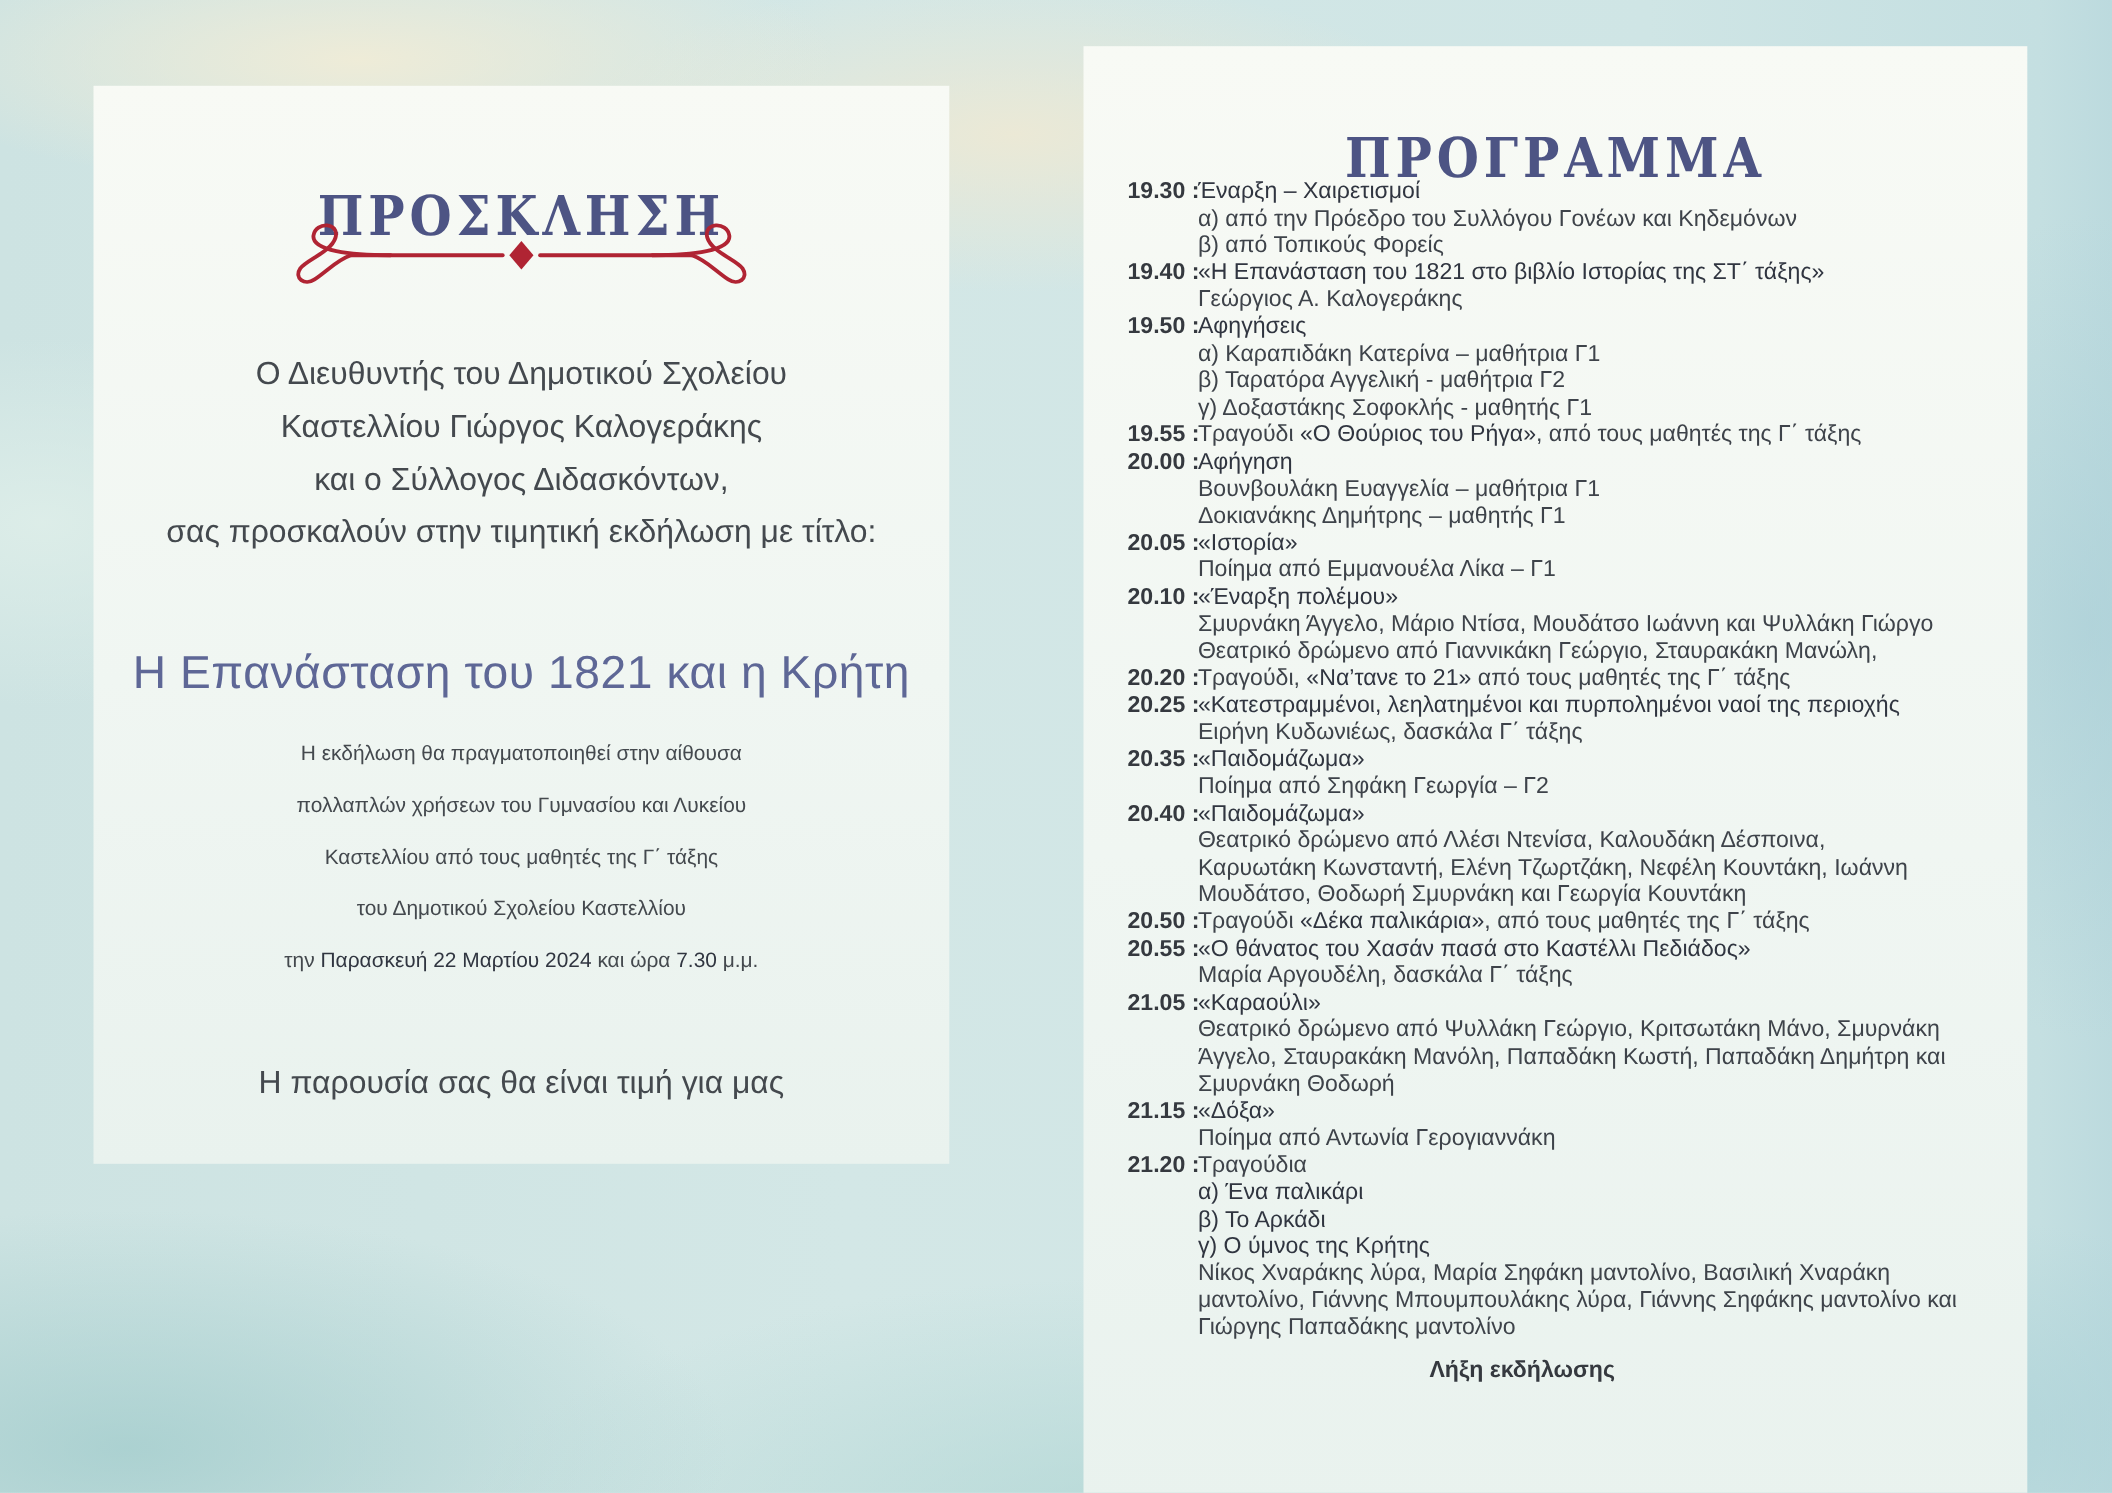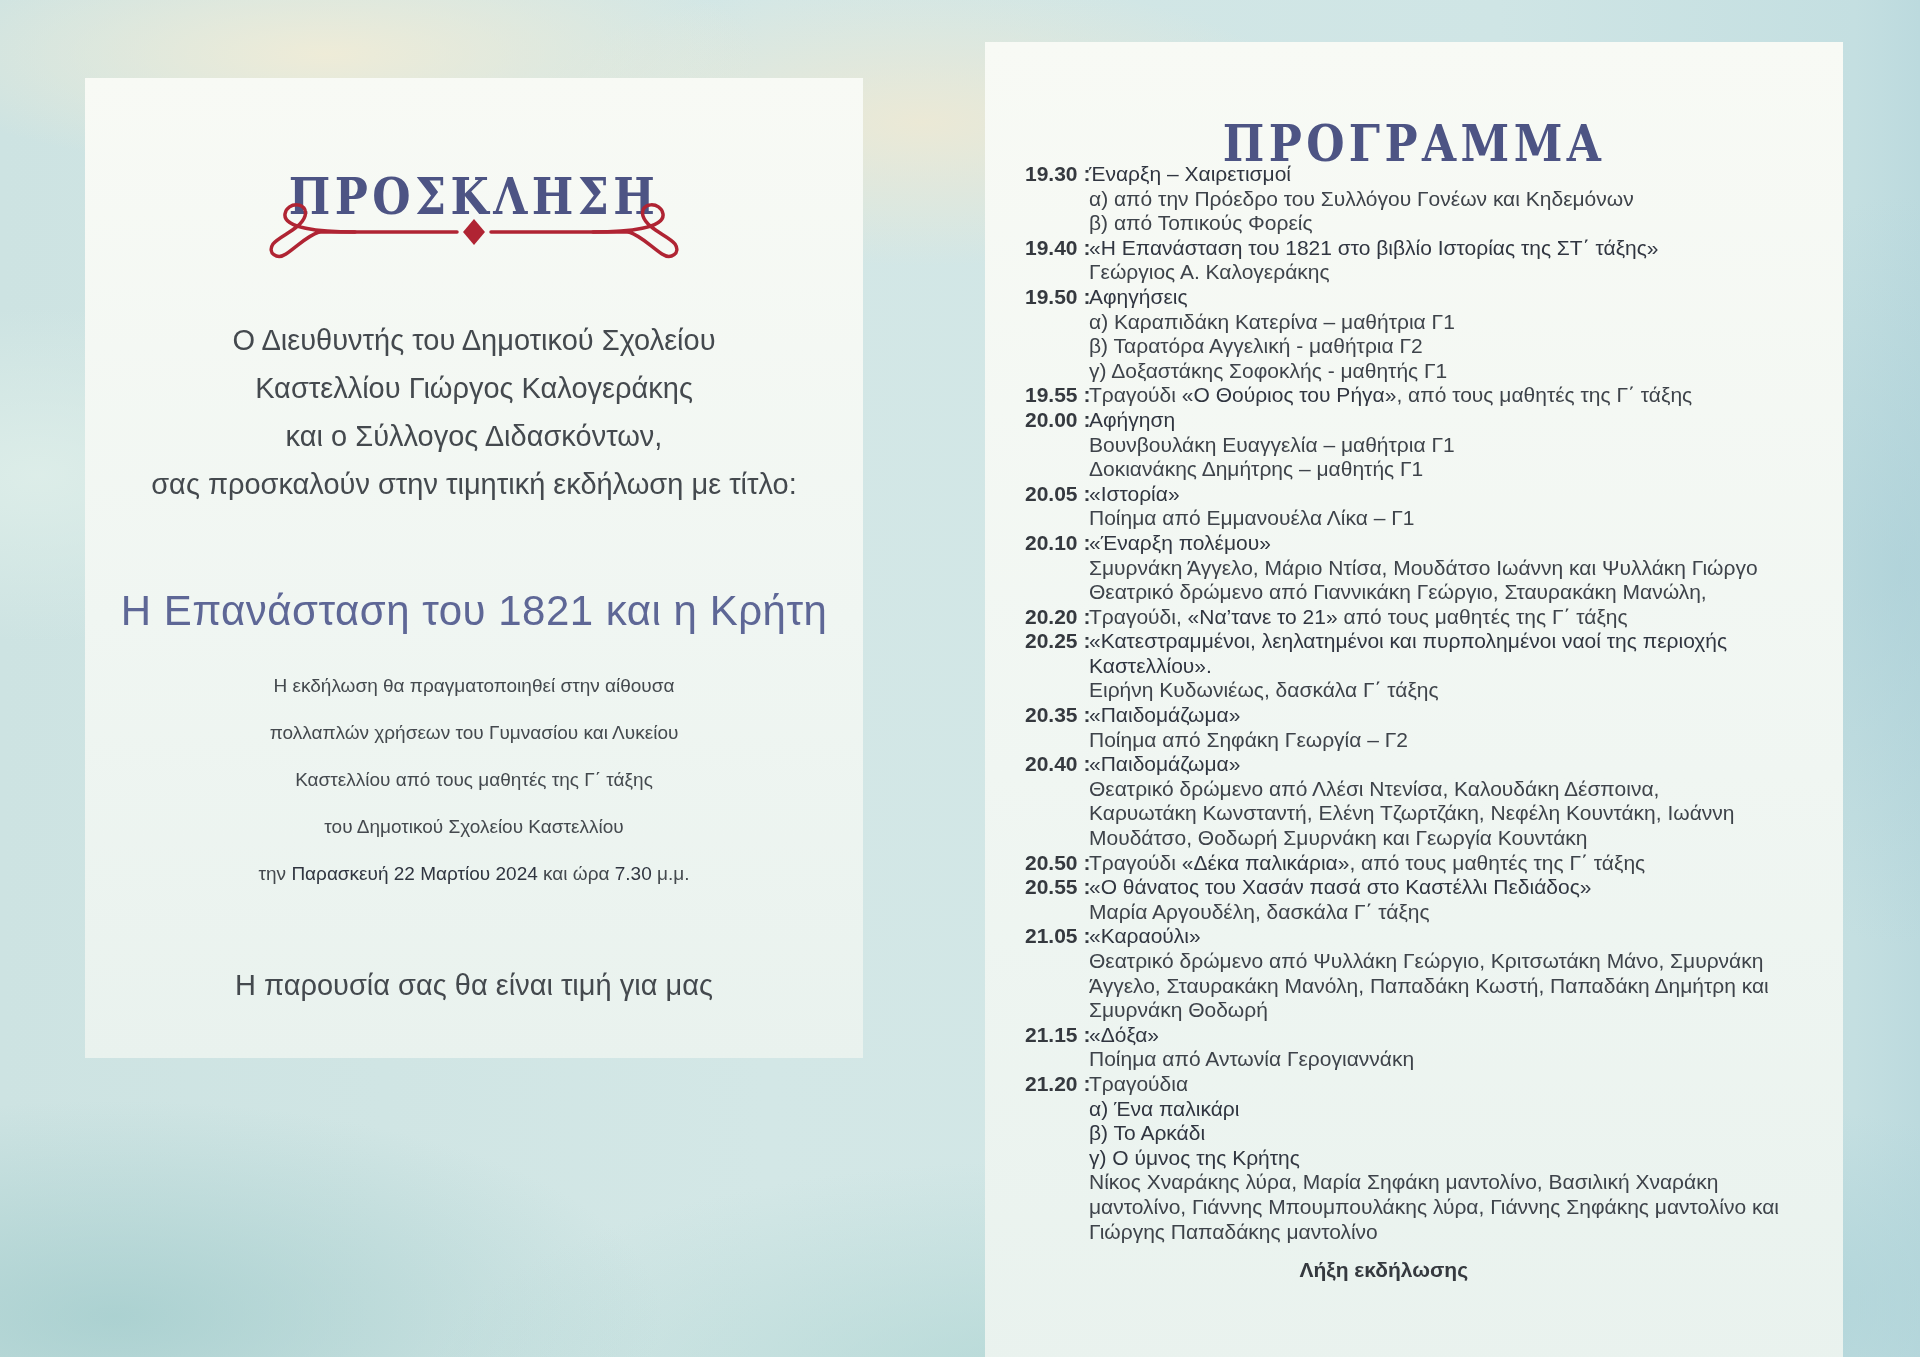--- a/index.html
+++ b/index.html
@@ -130,21 +130,20 @@
           <div class="subline"><span>Σμυρνάκη Άγγελο, Μάριο Ντίσα, Μουδάτσο Ιωάννη και Ψυλλάκη Γιώργο</span></div>
           <div class="subline"><span>Θεατρικό δρώμενο από Γιαννικάκη Γεώργιο, Σταυρακάκη Μανώλη,</span></div>
         </article>
         <article class="entry">
           <span class="time">20.20 :</span>
           <div class="eline"><span>Τραγούδι, </span><span class="b">«Να’τανε το 21»</span><span> από τους μαθητές της Γ΄ τάξης</span></div>
         </article>
         <article class="entry">
           <span class="time">20.25 :</span>
           <div class="eline"><span class="b">«Κατεστραμμένοι, λεηλατημένοι και πυρπολημένοι ναοί της περιοχής</span></div>
-          <div class="subline"><span class="b">Καστελλίου».</span></div>
           <div class="subline"><span>Ειρήνη Κυδωνιέως, δασκάλα Γ΄ τάξης</span></div>
         </article>
         <article class="entry">
           <span class="time">20.35 :</span>
           <div class="eline"><span class="b">«Παιδομάζωμα»</span></div>
           <div class="subline"><span>Ποίημα από Σηφάκη Γεωργία – Γ2</span></div>
         </article>
         <article class="entry">
           <span class="time">20.40 :</span>
           <div class="eline"><span class="b">«Παιδομάζωμα»</span></div>

